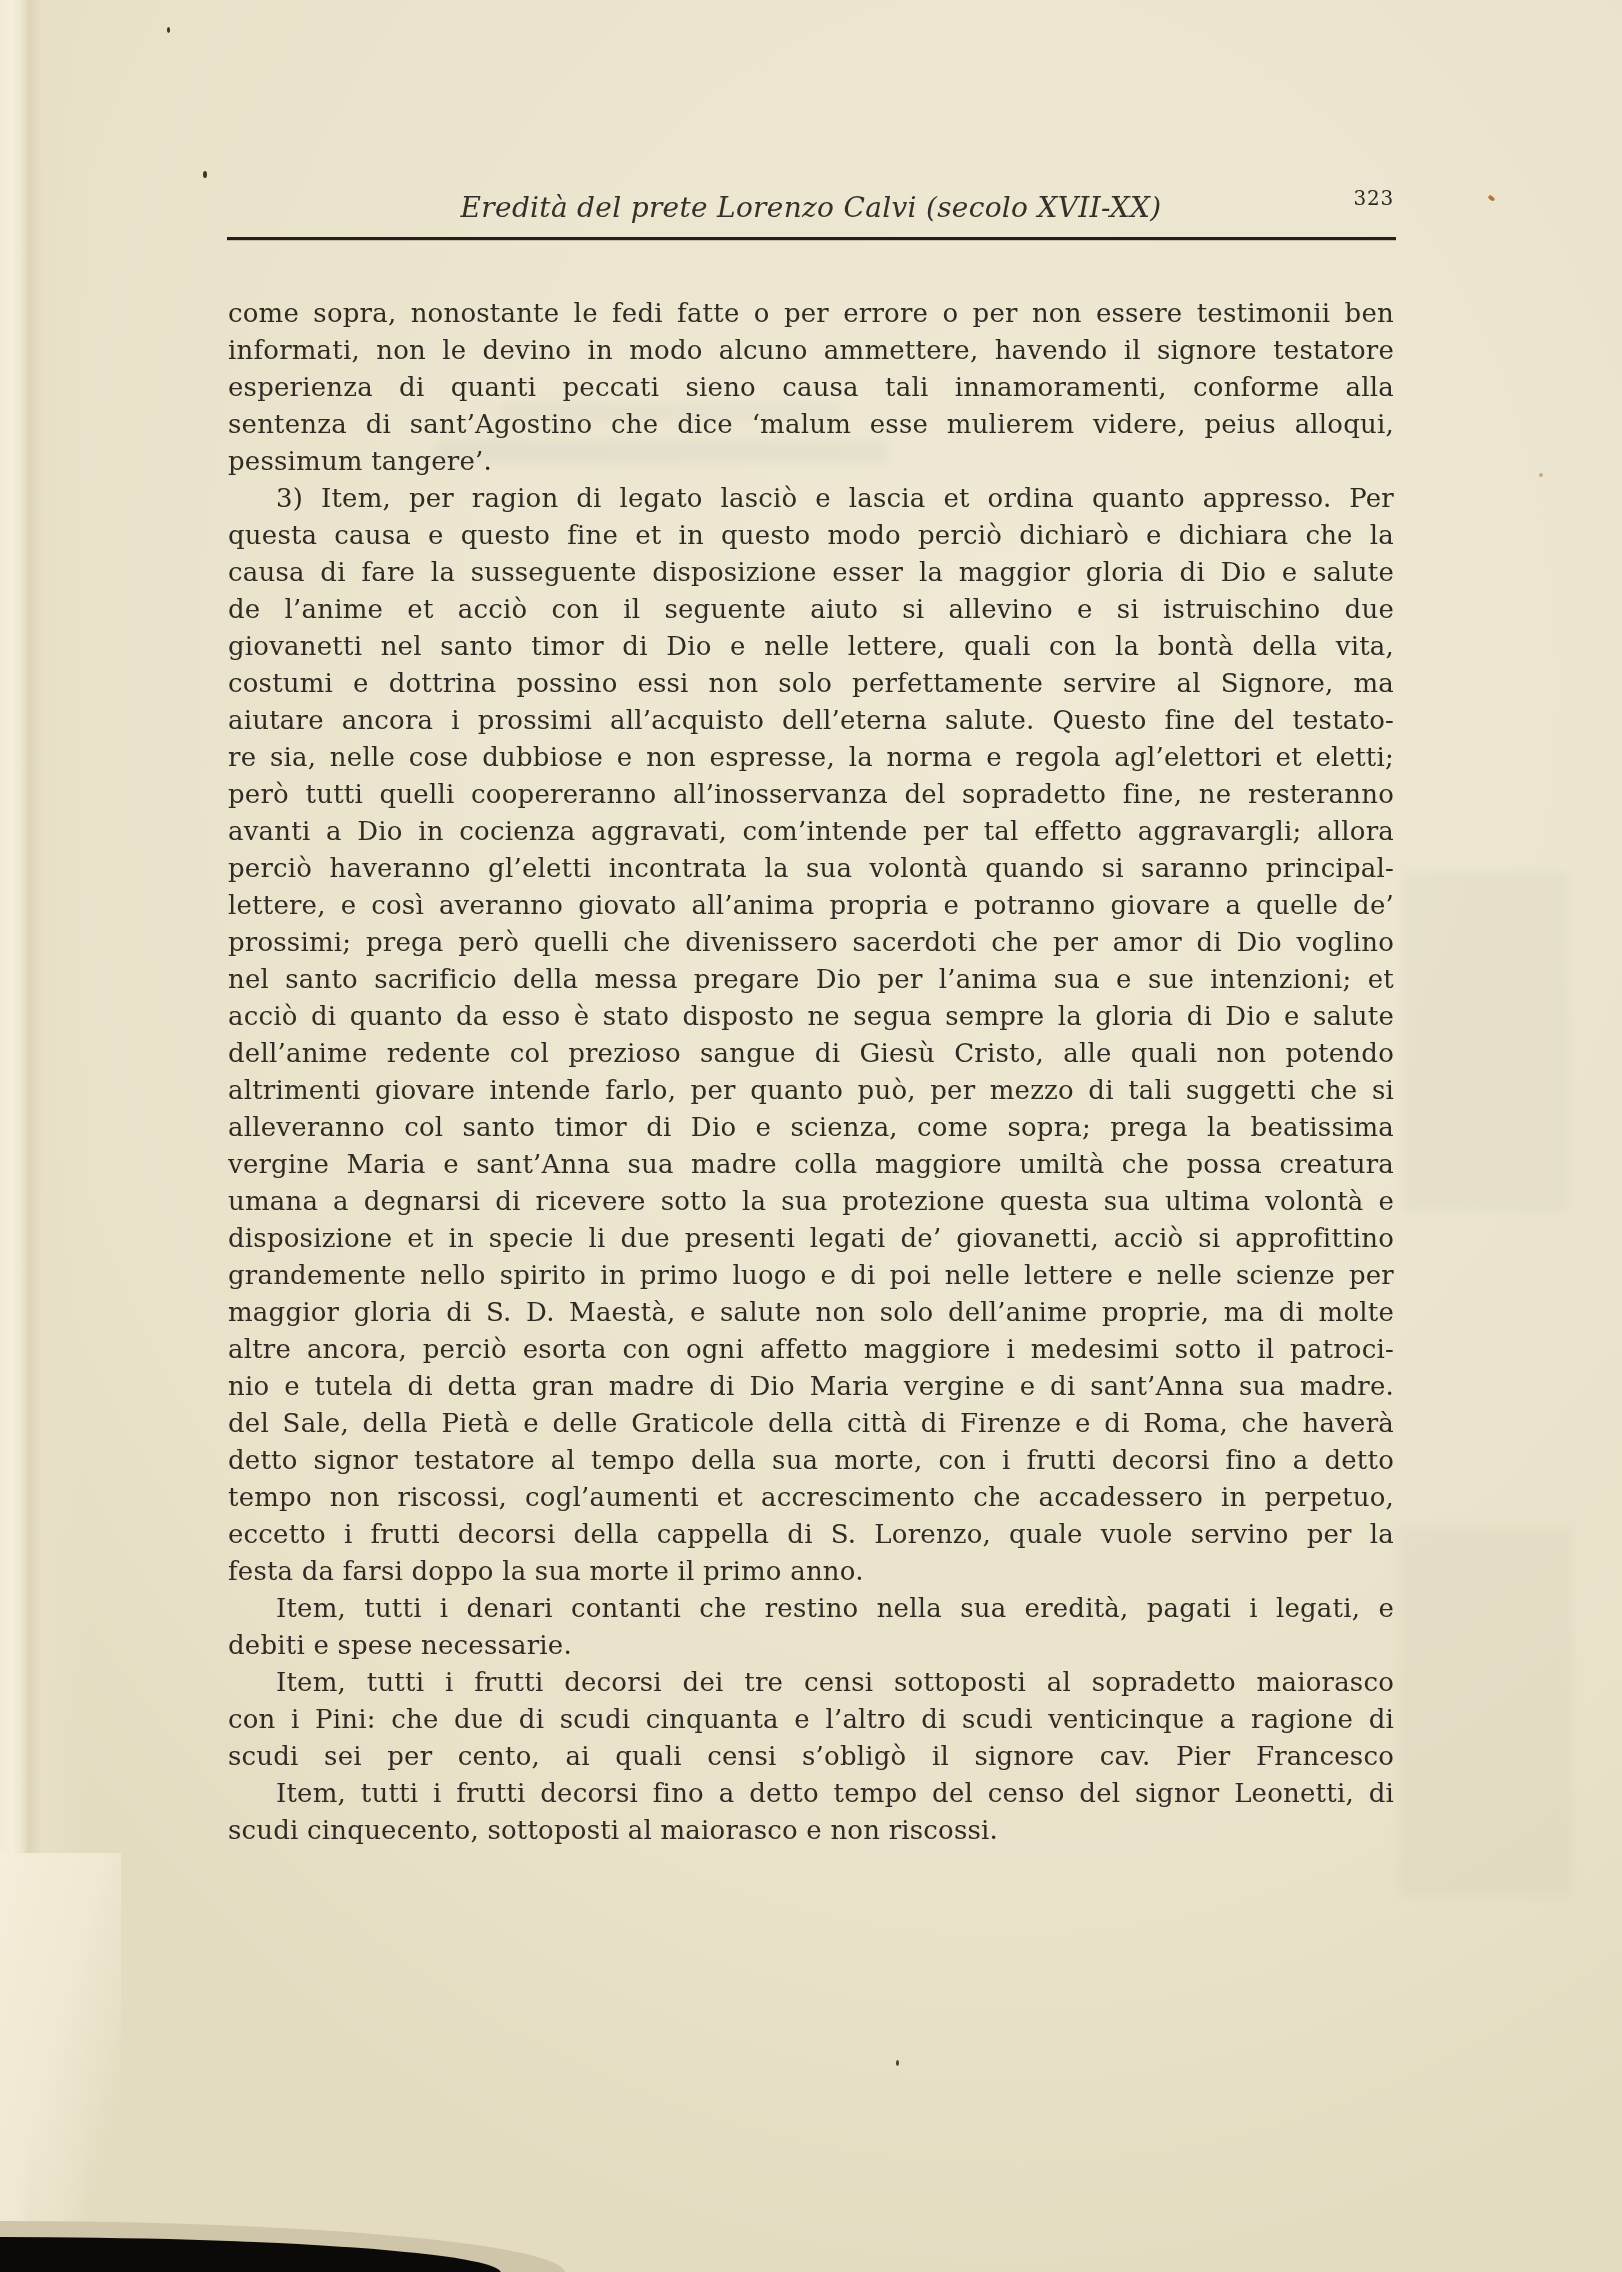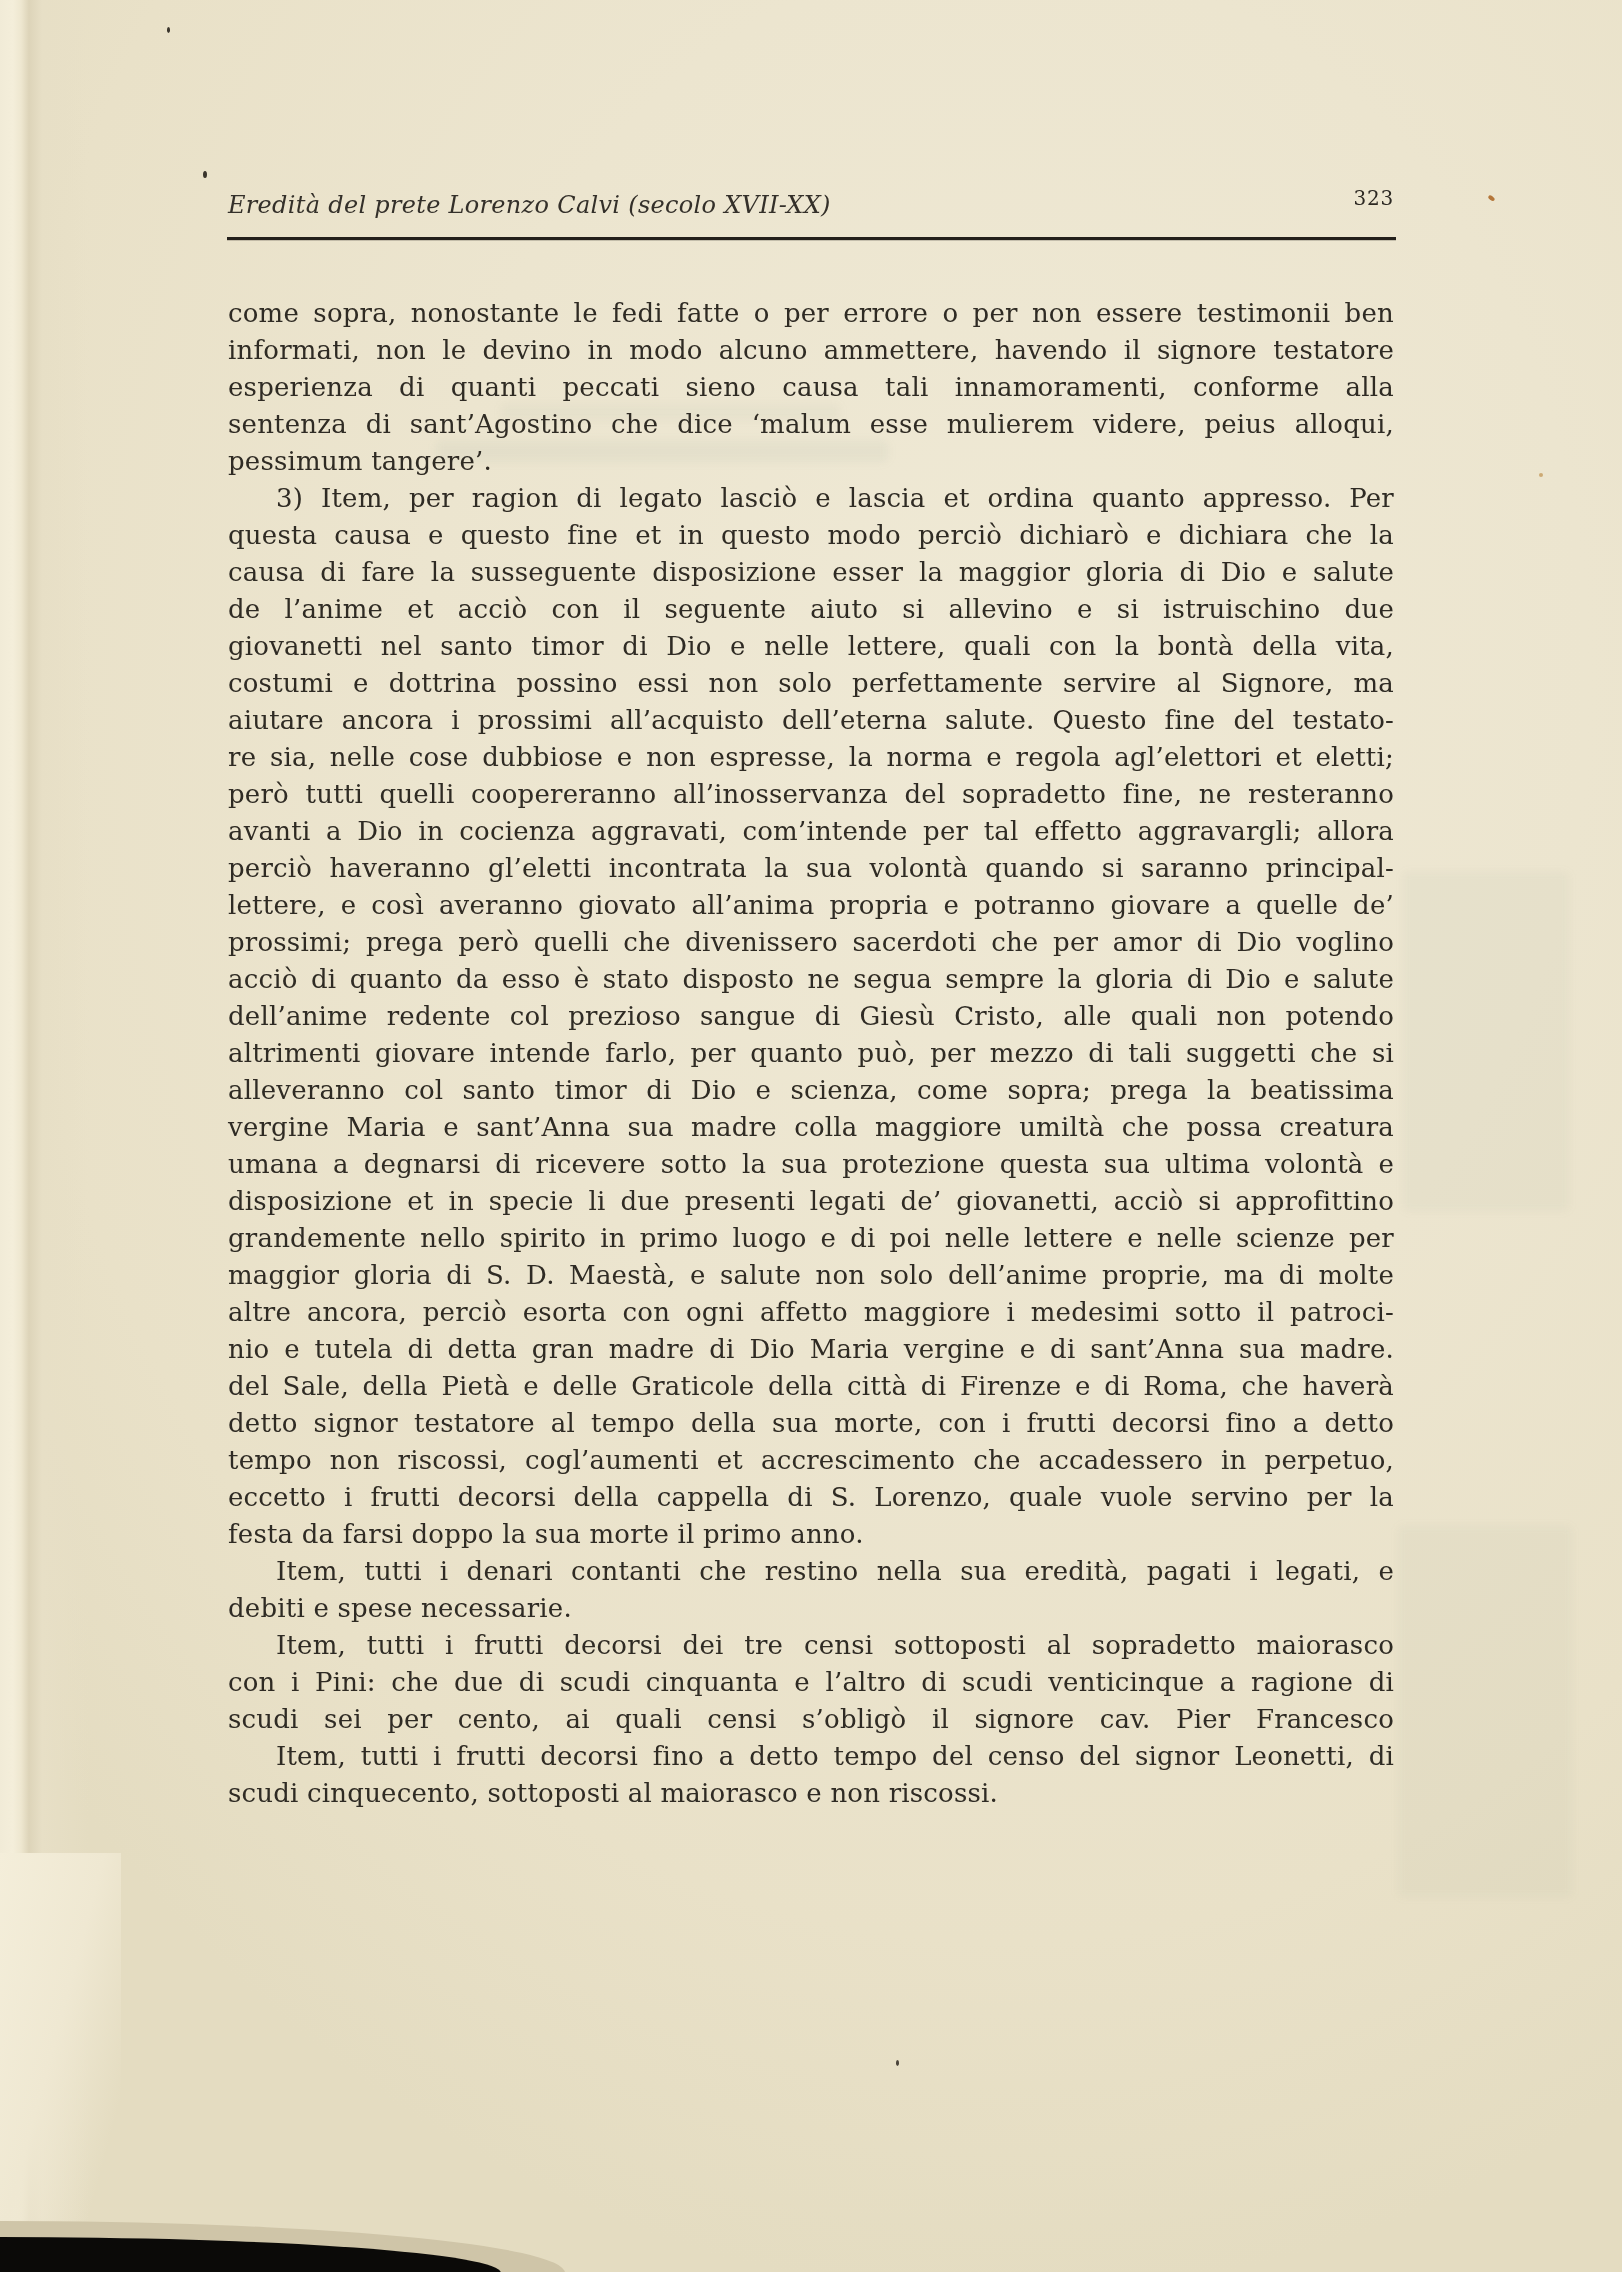--- a/index.html
+++ b/index.html
@@ -29,22 +29,22 @@
     background:#cfc5a8;
     clip-path:ellipse(100% 100% at 0% 100%);
   }
   .black-corner{
     position:absolute;left:0;bottom:0;width:501px;height:36px;
     background:#0b0a08;
     clip-path:ellipse(100% 100% at 0% 100%);
   }
   .header{position:absolute;left:228px;top:189px;width:1166px;height:40px;}
   .running-title{
-    position:absolute;left:0;right:0;top:1.6px;
-    font-style:italic;font-size:24px;letter-spacing:0.3px;color:#34302a;
+    position:absolute;left:0;right:0;top:1.6px;text-align:center;
+    font-style:italic;font-size:28px;letter-spacing:0.3px;color:#34302a;
   }
   .page-number{
     position:absolute;right:0;top:-3.2px;font-size:20px;letter-spacing:0.8px;color:#2c2822;
   }
   .rule{
     position:absolute;left:227px;top:237px;width:1169px;height:3.2px;
     background:linear-gradient(90deg,#262younger 0,#24201a 0);
     background:#24201b;
     box-shadow:0 0.8px 0 rgba(36,32,27,.25);
   }
@@ -105,20 +105,21 @@
         <div class="line">de l’anime et acciò con il seguente aiuto si allevino e si istruischino due</div>
         <div class="line">giovanetti nel santo timor di Dio e nelle lettere, quali con la bontà della vita,</div>
         <div class="line">costumi e dottrina possino essi non solo perfettamente servire al Signore, ma</div>
         <div class="line">aiutare ancora i prossimi all’acquisto dell’eterna salute. Questo fine del testato-</div>
         <div class="line">re sia, nelle cose dubbiose e non espresse, la norma e regola agl’elettori et eletti;</div>
         <div class="line">però tutti quelli coopereranno all’inosservanza del sopradetto fine, ne resteranno</div>
         <div class="line">avanti a Dio in cocienza aggravati, com’intende per tal effetto aggravargli; allora</div>
         <div class="line">perciò haveranno gl’eletti incontrata la sua volontà quando si saranno principal-</div>
         <div class="line">lettere, e così averanno giovato all’anima propria e potranno giovare a quelle de’</div>
         <div class="line">prossimi; prega però quelli che divenissero sacerdoti che per amor di Dio voglino</div>
+        <div class="line">nel santo sacrificio della messa pregare Dio per l’anima sua e sue intenzioni; et</div>
         <div class="line">acciò di quanto da esso è stato disposto ne segua sempre la gloria di Dio e salute</div>
         <div class="line">dell’anime redente col prezioso sangue di Giesù Cristo, alle quali non potendo</div>
         <div class="line">altrimenti giovare intende farlo, per quanto può, per mezzo di tali suggetti che si</div>
         <div class="line">alleveranno col santo timor di Dio e scienza, come sopra; prega la beatissima</div>
         <div class="line">vergine Maria e sant’Anna sua madre colla maggiore umiltà che possa creatura</div>
         <div class="line">umana a degnarsi di ricevere sotto la sua protezione questa sua ultima volontà e</div>
         <div class="line">disposizione et in specie li due presenti legati de’ giovanetti, acciò si approfittino</div>
         <div class="line">grandemente nello spirito in primo luogo e di poi nelle lettere e nelle scienze per</div>
         <div class="line">maggior gloria di S. D. Maestà, e salute non solo dell’anime proprie, ma di molte</div>
         <div class="line">altre ancora, perciò esorta con ogni affetto maggiore i medesimi sotto il patroci-</div>

